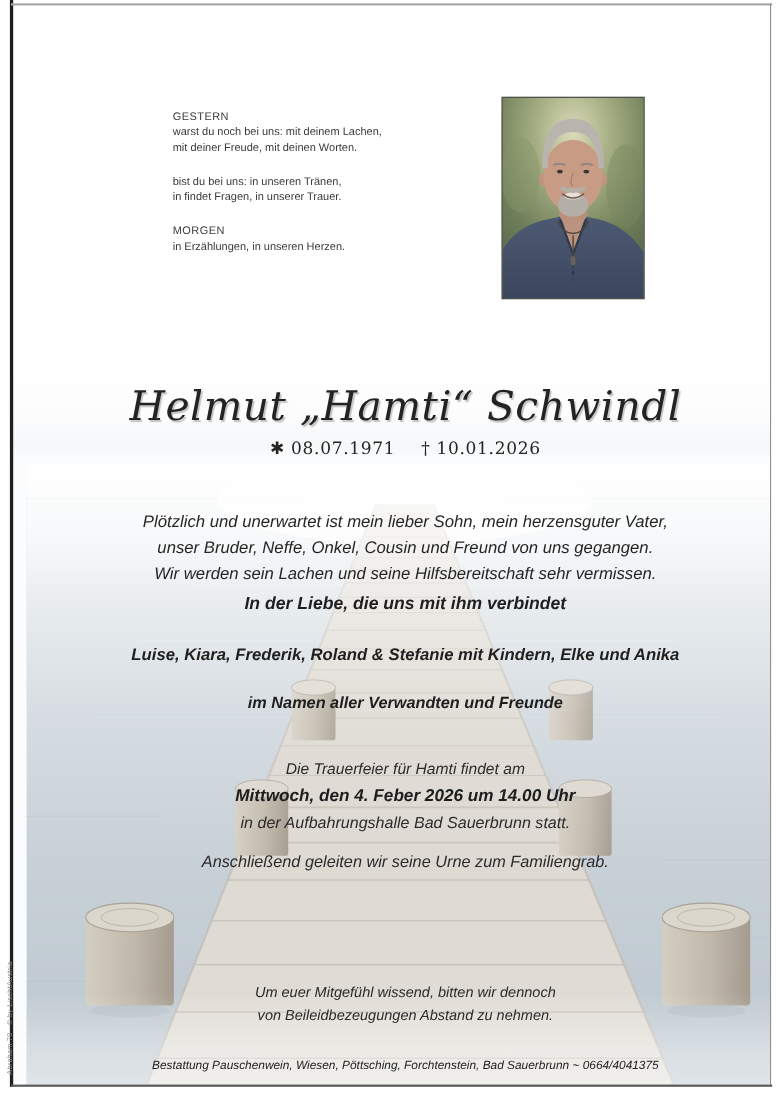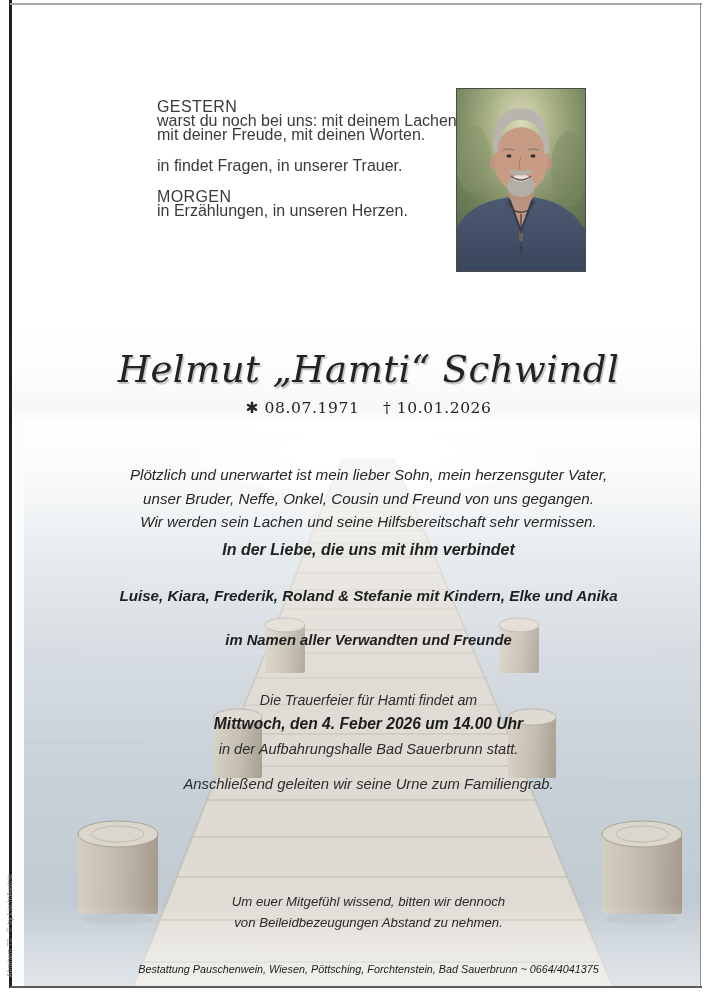--- a/index.html
+++ b/index.html
@@ -16,21 +16,21 @@
   
   .edge{position:absolute;}
   .edge-left{left:9px;top:0;width:2.5px;height:988px;background:#1f1f1f;}
   .edge-top{left:10px;top:3px;width:692px;height:1.5px;background:#a8a8a8;}
   .edge-right{left:699.5px;top:3px;width:1.5px;height:984px;background:#8f8f8f;}
   .edge-bottom{left:10px;top:985.5px;width:692px;height:2px;background:#5a5a5a;}
 
   .scene{position:absolute;left:12px;top:418px;width:689px;height:568px;}
 
   
-  .poem{position:absolute;left:145px;top:96px;font-size:16px;line-height:14px;color:#3a3a3a;}
+  .poem{position:absolute;left:145px;top:96px;font-size:10px;line-height:14px;color:#3a3a3a;}
   .stanza{margin-bottom:17px;}
   .stanza-title{letter-spacing:.4px;}
 
   
   .photo{position:absolute;left:444px;top:84px;width:128px;height:182px;border:1.5px solid #4b4b4b;background:#7c8a62;}
   .photo svg{display:block;}
 
   
   .center{position:absolute;left:12px;width:689px;text-align:center;}
   .name{
@@ -190,20 +190,21 @@
       <rect x="0" y="480" width="689" height="88" fill="url(#bandGrad)"></rect>
     </svg>
 
     <div class="poem">
       <div class="stanza">
         <div class="stanza-title">GESTERN</div>
         <div>warst du noch bei uns: mit deinem Lachen,</div>
         <div>mit deiner Freude, mit deinen Worten.</div>
       </div>
       <div class="stanza">
+        <div>bist du bei uns: in unseren Tränen,</div>
         <div>in findet Fragen, in unserer Trauer.</div>
       </div>
       <div class="stanza">
         <div class="stanza-title">MORGEN</div>
         <div>in Erzählungen, in unseren Herzen.</div>
       </div>
     </div>
 
     <div class="photo">
       <svg width="128" height="182" viewBox="0 0 128 182">

